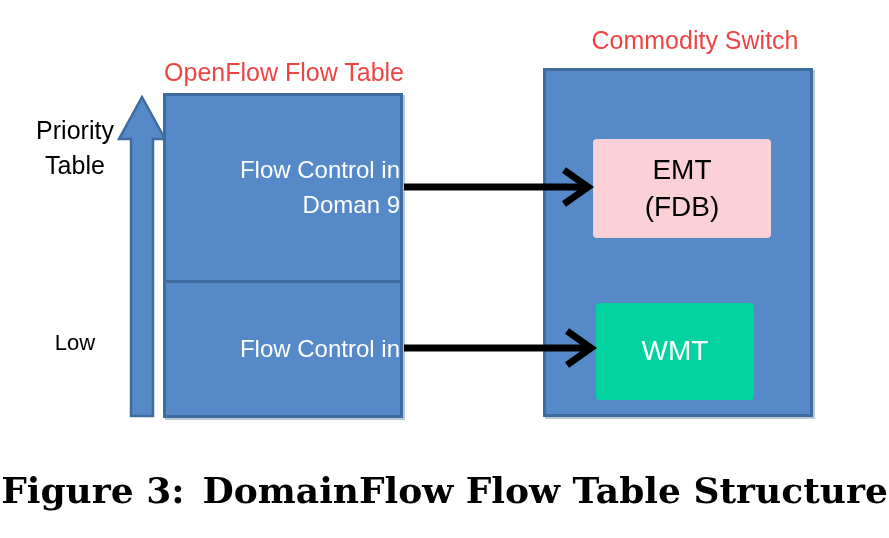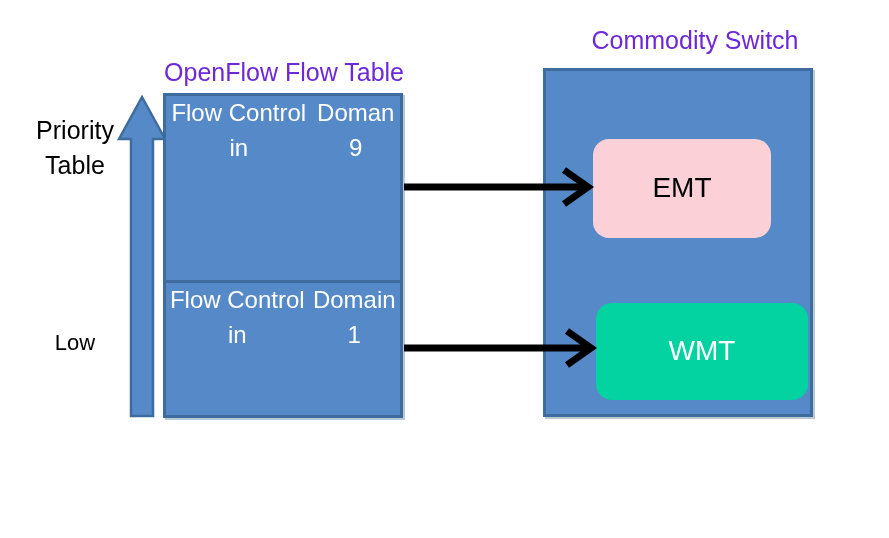--- a/index.html
+++ b/index.html
@@ -12,21 +12,21 @@
     font-family: "Liberation Sans", sans-serif;
     color: #000000;
   }
   .abs { position: absolute; }
 
   
   .box-title {
     font-size: 25px;
     line-height: 1.15;
     text-align: center;
-    color: #6d28d9;
+    color: #ef4444;
     white-space: nowrap;
   }
   .ft-title  { left: 138px; top: 58px;  width: 266px; text-align: right; }
   .sw-title  { left: 562px; top: 26px;  width: 266px; }
 
   
   .priority-label {
     left: 15px; top: 113px; width: 120px;
     font-size: 25px; line-height: 1.4; text-align: center;
   }
@@ -40,22 +40,22 @@
   .flow-table {
     left: 163px; top: 93px; width: 240px; height: 325px;
     box-sizing: border-box;
     background: var(--box-blue-fill);
     border: 3px solid var(--box-blue-border);
     box-shadow: 2px 2px 0 rgba(58,95,135,0.35);
     display: flex; flex-direction: column;
   }
   .ft-cell {
     box-sizing: border-box;
-    display: flex; 
-    align-items: flex-start; justify-content: center;
+    display: flex; flex-direction: column;
+    align-items: flex-end; justify-content: center;
     color: #ffffff; font-size: 24px; line-height: 1.45;
     text-align: center;
   }
   .ft-cell span { display: block; }
   .ft-cell-top    { height: 187px; border-bottom: 3px solid var(--box-blue-border); }
   .ft-cell-bottom { flex: 1; }
 
   
   .switch-box {
     left: 543px; top: 68px; width: 270px; height: 349px;
@@ -63,26 +63,26 @@
     background: var(--box-blue-fill);
     border: 3px solid var(--box-blue-border);
     box-shadow: 2px 2px 0 rgba(58,95,135,0.35);
   }
   .inner-table {
     position: absolute;
     box-sizing: border-box;
     display: flex; flex-direction: column;
     align-items: center; justify-content: center;
     font-size: 28px; line-height: 1.3; text-align: center;
-    border-radius: 16px;
+    border-radius: 4px;
   }
   .inner-table span { display: block; }
   .emt-box { left: 47px; top: 68px;  width: 178px; height: 99px;
              background: var(--emt-pink);  color: #000000; }
-  .wmt-box { left: 50px; top: 232px; width: 212px; height: 97px;
+  .wmt-box { left: 50px; top: 232px; width: 158px; height: 97px;
              background: var(--wmt-green); color: #ffffff; }
 
   
   .arrow-overlay { left: 0; top: 0; pointer-events: none; }
   .blue-shape { fill: var(--box-blue-fill); stroke: var(--box-blue-border); stroke-width: 2.5; stroke-linejoin: miter; }
   .black-line { stroke: var(--arrow-black); stroke-width: 7; fill: none; }
   .black-head { stroke: var(--arrow-black); stroke-width: 7; fill: none; stroke-linejoin: miter; }
 
   
   .caption {
@@ -113,38 +113,39 @@
     <polygon class="blue-shape" points="28,3 51,45 39,45 39,322 17,322 17,45 5,45"></polygon>
   </svg>
 
   <div class="abs flow-table">
     <div class="ft-cell ft-cell-top">
       <span>Flow Control in</span>
       <span>Doman 9</span>
     </div>
     <div class="ft-cell ft-cell-bottom">
       <span>Flow Control in</span>
-      <span>Domain 1</span>
     </div>
   </div>
 
   <div class="abs switch-box">
     <div class="inner-table emt-box">
       <span>EMT</span>
+      <span>(FDB)</span>
     </div>
     <div class="inner-table wmt-box">
       <span>WMT</span>
     </div>
   </div>
 
   <svg class="abs arrow-overlay" width="889" height="538" viewBox="0 0 889 538">
     <g>
       <line class="black-line" x1="404" y1="187" x2="588" y2="187"></line>
       <polyline class="black-head" points="564,170 588,187 564,204"></polyline>
     </g>
     <g>
       <line class="black-line" x1="404" y1="348" x2="591" y2="348"></line>
       <polyline class="black-head" points="567,331 591,348 567,365"></polyline>
     </g>
   </svg>
 
+  <div class="abs caption">Figure 3: DomainFlow Flow Table Structure</div>
 
 </div>
 
 </body></html>

